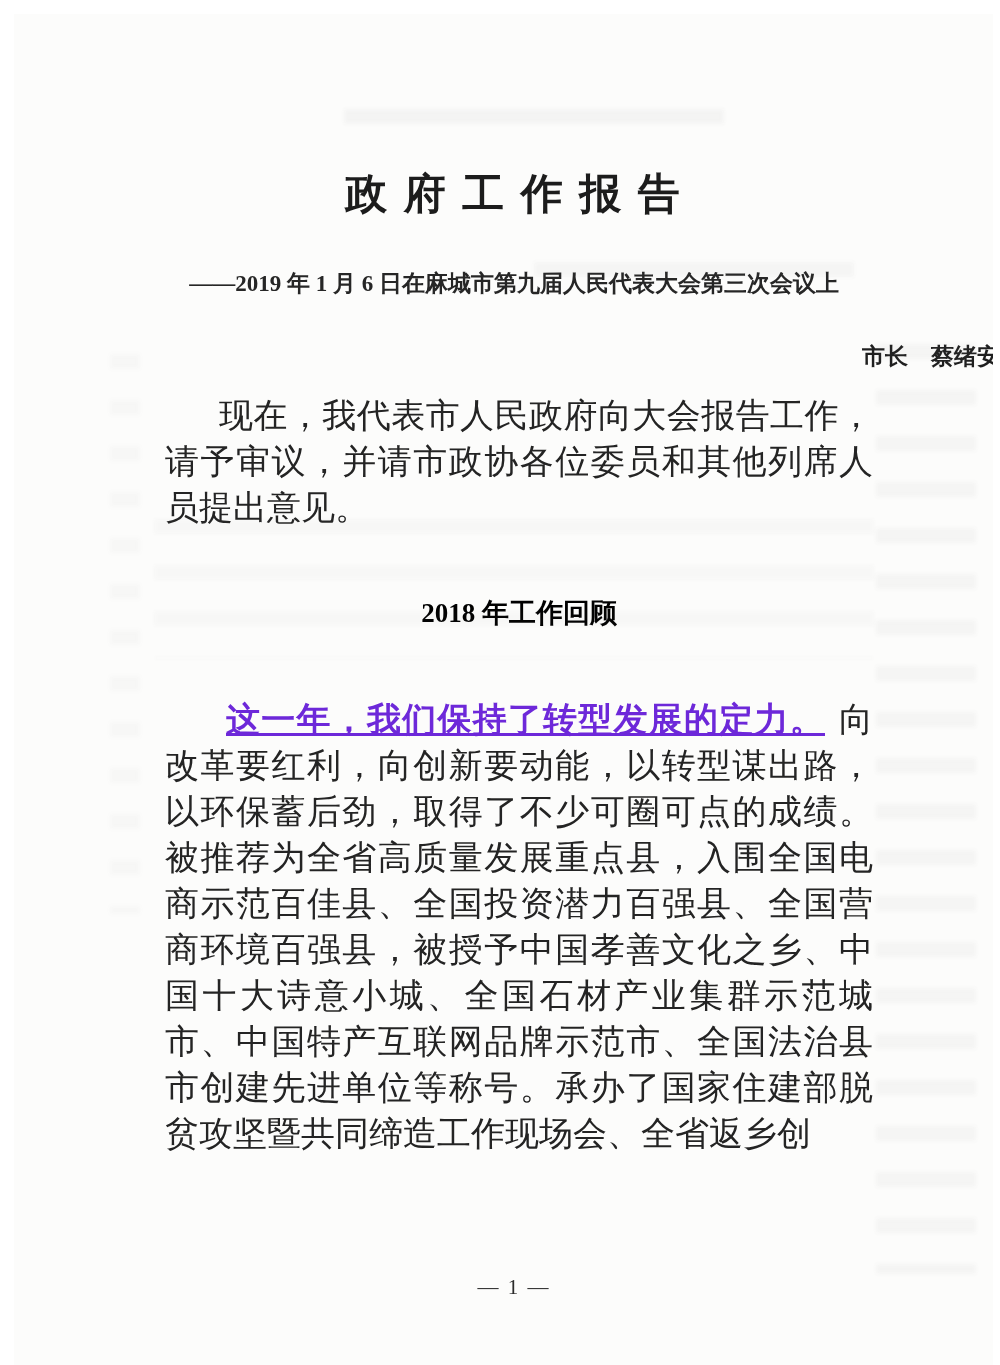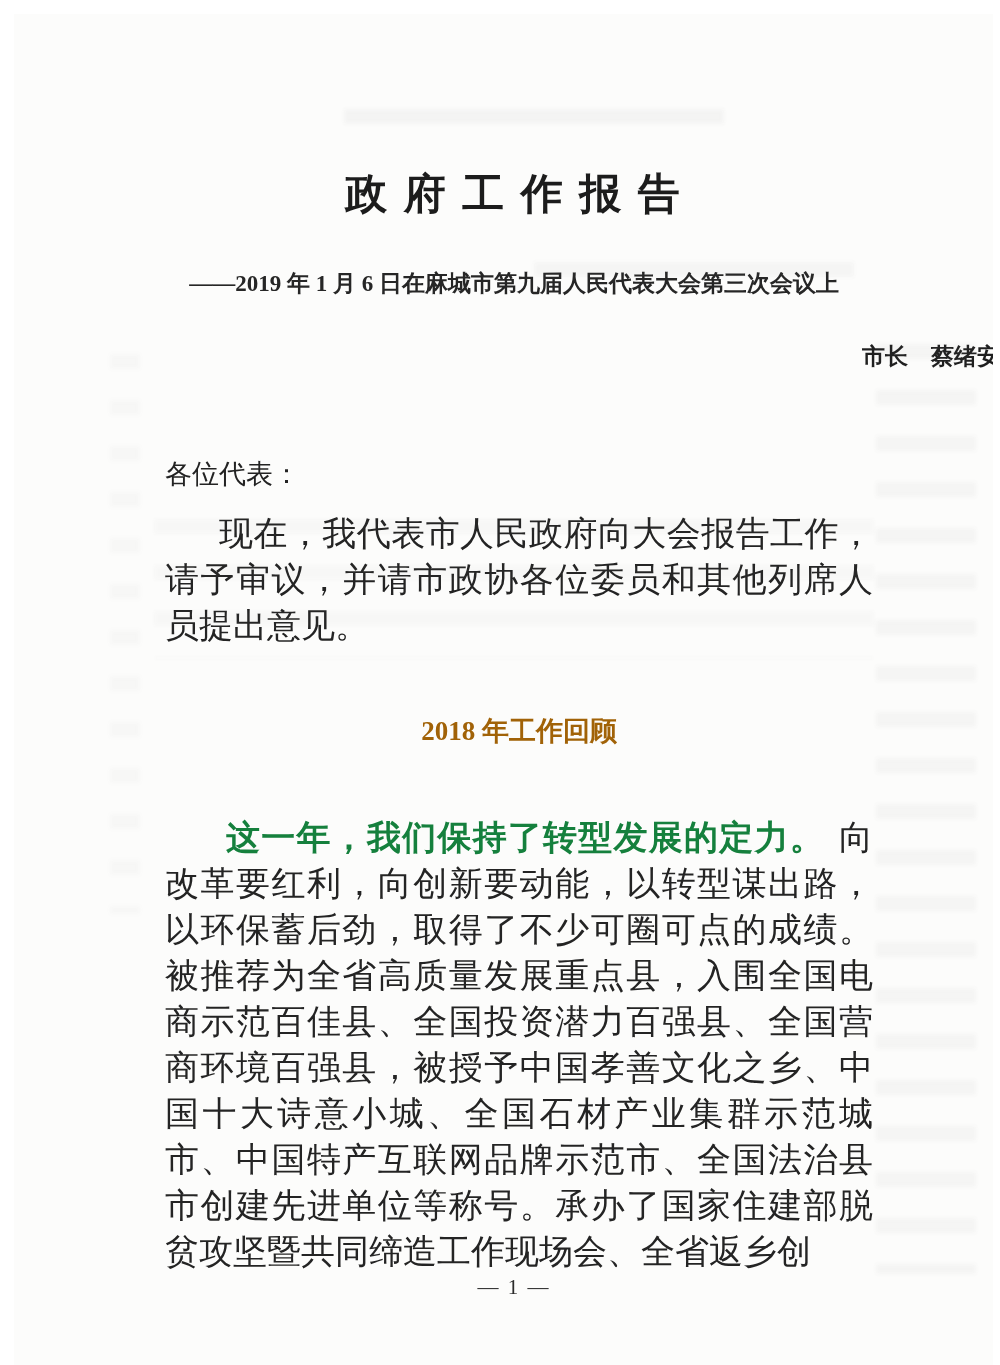--- a/index.html
+++ b/index.html
@@ -74,30 +74,31 @@
     font-size: 34px;
     line-height: 46px;
     text-align: justify;
     text-justify: inter-character;
     text-indent: 54px;
     color: #242424;
   }
 
   .body-par strong {
     font-weight: 700;
-    color: #15803d;
+    color: #6d28d9;
+    text-decoration: underline;
   }
 
   .section-heading {
     margin-top: 50px;
     margin-bottom: 52px;
     text-align: center;
     font-size: 27px;
     font-weight: 700;
-    color: #a16207;
+    color: #000000;
   }
 
   .par-spaced {
     margin-top: 0;
   }
 
   .page-number {
     position: absolute;
     left: 0;
     right: 0;
@@ -120,21 +121,20 @@
   <div class="bleed bleed-left-col"></div>
 
   <h1 class="doc-title">政 府 工 作 报 告</h1>
 
   <div class="doc-subtitle">——2019 年 1 月 6 日在麻城市第九届人民代表大会第三次会议上</div>
 
   <div class="doc-presenter">市长　蔡绪安</div>
 
   <div class="content">
 
-    <div class="salutation">各位代表：</div>
 
     <p class="body-par">现在，我代表市人民政府向大会报告工作，请予审议，并请市政协各位委员和其他列席人员提出意见。</p>
 
     <h2 class="section-heading">2018 年工作回顾</h2>
 
 
     <p class="body-par"><strong>这一年，我们保持了转型发展的定力。</strong><span>向改革要红利，向创新要动能，以转型谋出路，以环保蓄后劲，取得了不少可圈可点的成绩。被推荐为全省高质量发展重点县，入围全国电商示范百佳县、全国投资潜力百强县、全国营商环境百强县，被授予中国孝善文化之乡、中国十大诗意小城、全国石材产业集群示范城市、中国特产互联网品牌示范市、全国法治县市创建先进单位等称号。承办了国家住建部脱贫攻坚暨共同缔造工作现场会、全省返乡创</span></p>
 
   </div>
 

